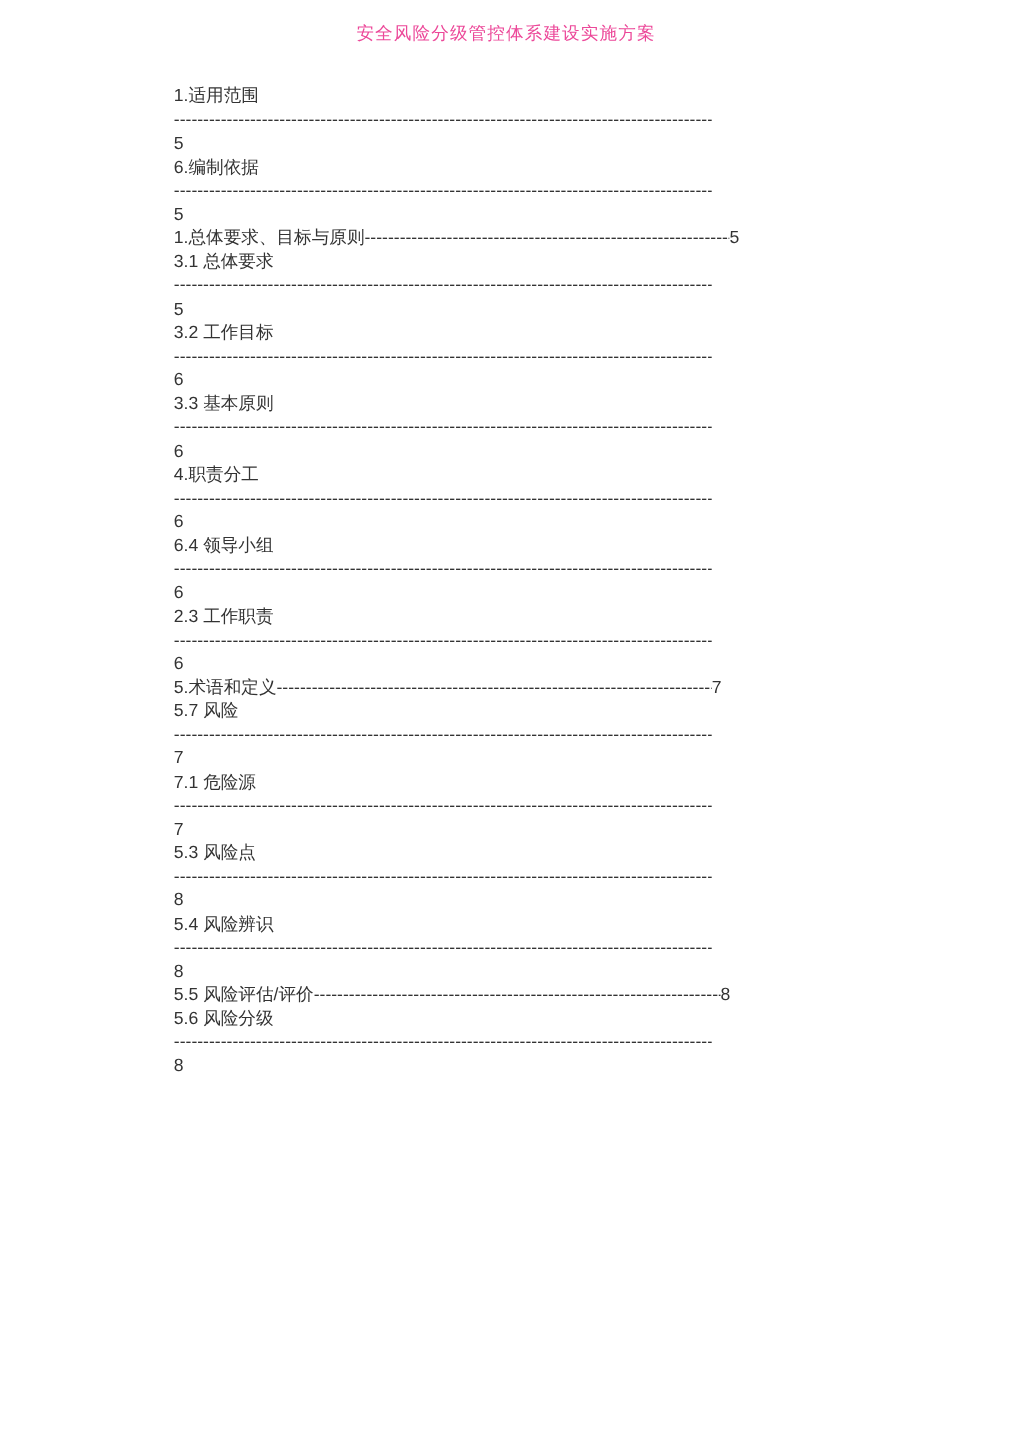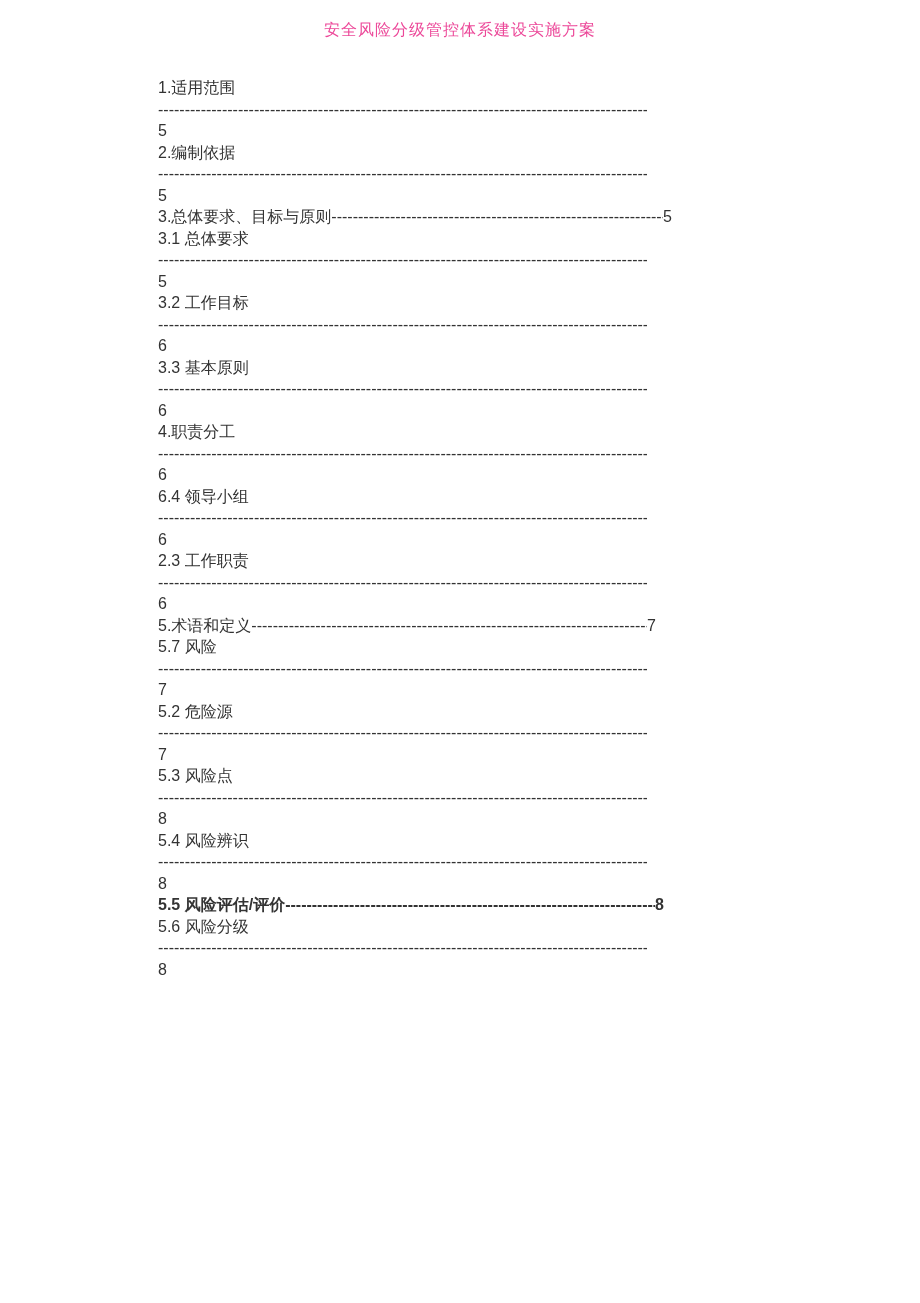--- a/index.html
+++ b/index.html
@@ -62,41 +62,41 @@
       content: "--------------------------------------------------------------------------------------------------------------";
     }
     .toc-page {
       font-family: Arial, sans-serif;
       flex-shrink: 0;
     }
     
     .w-a { max-width: 489px; flex-direction: column; }
     .w-b { max-width: 514px; }
     .w-c { max-width: 498px; }
-    .w-d { max-width: 506px; font-weight: bold; }
+    .w-d { max-width: 506px; }
   </style>
 </head>
 <body>
 
 <div class="header-title">安全风险分级管控体系建设实施方案</div>
 
 <div class="content">
   <ul class="toc-list" id="toc-list">
       <li class="toc-item w-a">
         <span class="toc-label">1.适用范围</span>
         <span class="toc-leader"></span>
         <span class="toc-page">5</span>
       </li>
       <li class="toc-item w-a">
-        <span class="toc-label">2.编制依据</span>
+        <span class="toc-label">6.编制依据</span>
         <span class="toc-leader"></span>
         <span class="toc-page">5</span>
       </li>
       <li class="toc-item w-b">
-        <span class="toc-label">3.总体要求、目标与原则</span>
+        <span class="toc-label">1.总体要求、目标与原则</span>
         <span class="toc-leader"></span>
         <span class="toc-page">5</span>
       </li>
       <li class="toc-item w-a">
         <span class="toc-label">3.1 总体要求</span>
         <span class="toc-leader"></span>
         <span class="toc-page">5</span>
       </li>
       <li class="toc-item w-a">
         <span class="toc-label">3.2 工作目标</span>
@@ -127,21 +127,21 @@
         <span class="toc-label">5.术语和定义</span>
         <span class="toc-leader"></span>
         <span class="toc-page">7</span>
       </li>
       <li class="toc-item w-a">
         <span class="toc-label">5.7 风险</span>
         <span class="toc-leader"></span>
         <span class="toc-page">7</span>
       </li>
       <li class="toc-item w-a">
-        <span class="toc-label">5.2 危险源</span>
+        <span class="toc-label">7.1 危险源</span>
         <span class="toc-leader"></span>
         <span class="toc-page">7</span>
       </li>
       <li class="toc-item w-a">
         <span class="toc-label">5.3 风险点</span>
         <span class="toc-leader"></span>
         <span class="toc-page">8</span>
       </li>
       <li class="toc-item w-a">
         <span class="toc-label">5.4 风险辨识</span>

